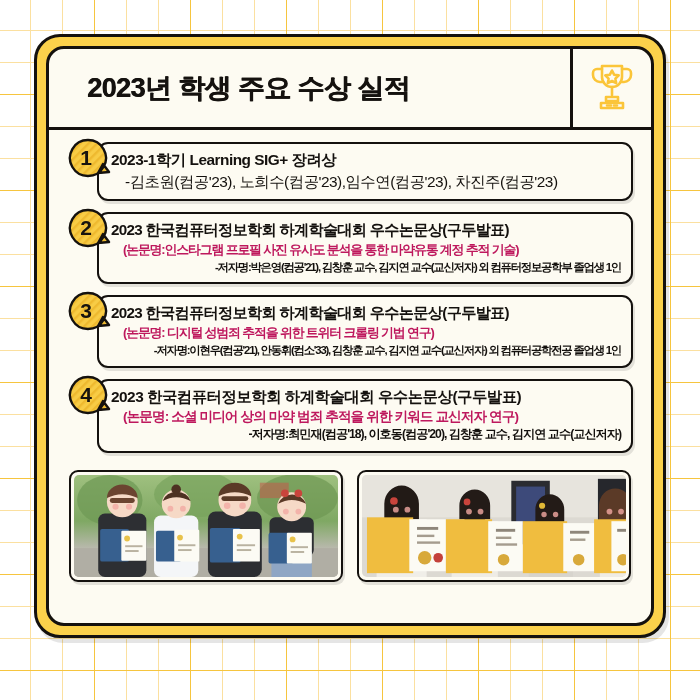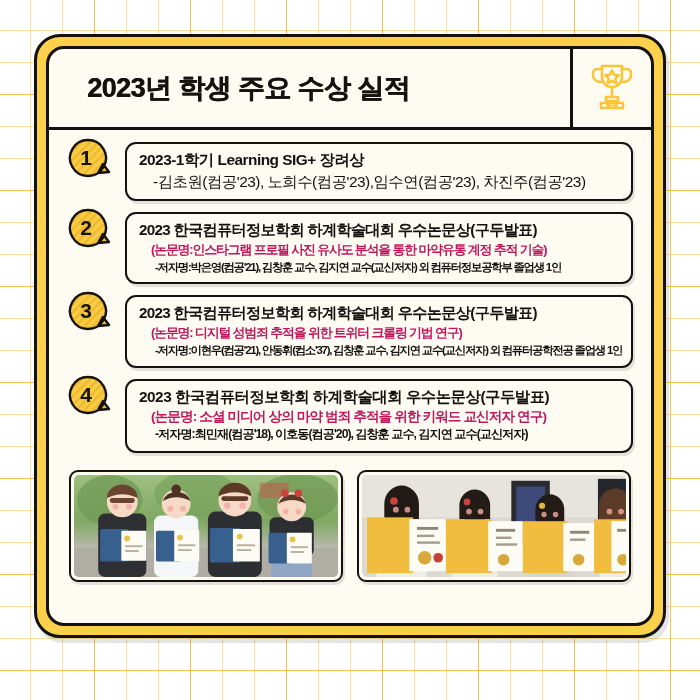--- a/index.html
+++ b/index.html
@@ -89,21 +89,20 @@
   }
   .badge svg{display:block;}
   .badge-num{
     position:absolute;
     left:0;top:0;width:38px;height:40px;
     display:flex;align-items:center;justify-content:center;
     font-size:21px;font-weight:bold;color:#17130e;
     font-family:"Liberation Sans","DejaVu Sans",sans-serif;
   }
   .item-card{
-    margin-left:28px;
     background:#fdfbf2;
     border:2.5px solid #14110e;
     border-radius:11px;
     box-shadow:2px 3px 0 rgba(0,0,0,0.10);
     padding:6px 10px 7px 12px;
     min-height:34px;
   }
   .line-main{
     font-size:15.4px;font-weight:bold;color:#14110e;
     letter-spacing:-0.5px;line-height:1.35;
@@ -113,20 +112,21 @@
     font-size:13.6px;font-weight:bold;color:#be185d;
     letter-spacing:-0.9px;line-height:1.4;
     padding-left:12px;
     white-space:nowrap;
   }
   .line-authors{
     font-size:12.2px;font-weight:bold;color:#14110e;
     letter-spacing:-1.0px;line-height:1.45;
     padding-left:16px;
     white-space:nowrap;
+    text-align:right;
   }
   .line-names{
     font-size:15.4px;font-weight:normal;color:#14110e;
     letter-spacing:-0.5px;line-height:1.4;
     padding-left:14px;
     white-space:nowrap;
   }
   
   .dense .line-main{font-size:15.2px;letter-spacing:-0.7px;}
   .dense .line-sub{font-size:12.9px;letter-spacing:-1.15px;}
@@ -220,21 +220,21 @@
       <div class="award-item dense">
         <div class="badge">
           <svg width="44" height="44" viewBox="0 0 44 44">
             <path d="M21 2 a18 18 0 1 1 -0.1 0 z M36 26 l6 8 -11 1 z" fill="url(#stripe1)" stroke="#14110e" stroke-width="2.4" stroke-linejoin="round"></path>
           </svg>
           <div class="badge-num">3</div>
         </div>
         <div class="item-card">
           <div class="line-main">2023 한국컴퓨터정보학회 하계학술대회 우수논문상(구두발표)</div>
           <div class="line-sub">(논문명: 디지털 성범죄 추적을 위한 트위터 크롤링 기법 연구)</div>
-          <div class="line-authors">-저자명:이현우(컴공'21), 안동휘(컴소'37), 김창훈 교수, 김지연 교수(교신저자) 외 컴퓨터공학전공 졸업생 1인</div>
+          <div class="line-authors">-저자명:이현우(컴공'21), 안동휘(컴소'33), 김창훈 교수, 김지연 교수(교신저자) 외 컴퓨터공학전공 졸업생 1인</div>
         </div>
       </div>
 
       <div class="award-item">
         <div class="badge">
           <svg width="44" height="44" viewBox="0 0 44 44">
             <path d="M21 2 a18 18 0 1 1 -0.1 0 z M36 26 l6 8 -11 1 z" fill="url(#stripe1)" stroke="#14110e" stroke-width="2.4" stroke-linejoin="round"></path>
           </svg>
           <div class="badge-num">4</div>
         </div>

